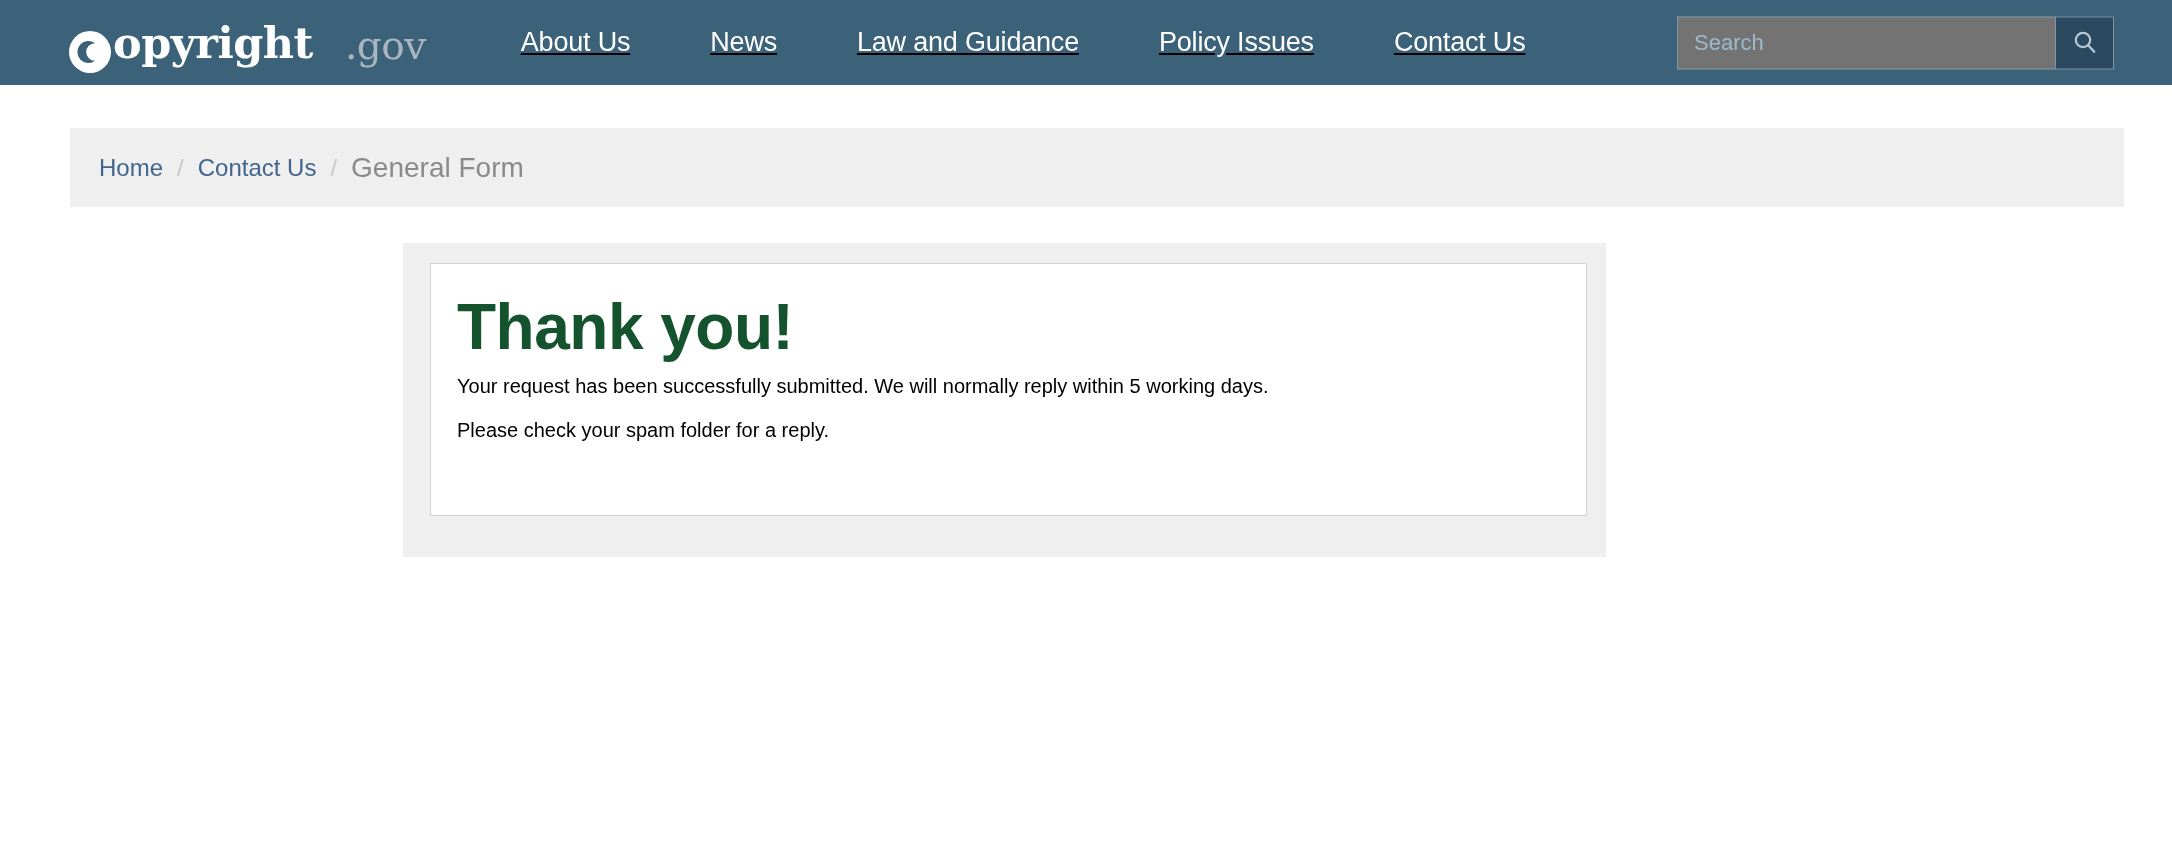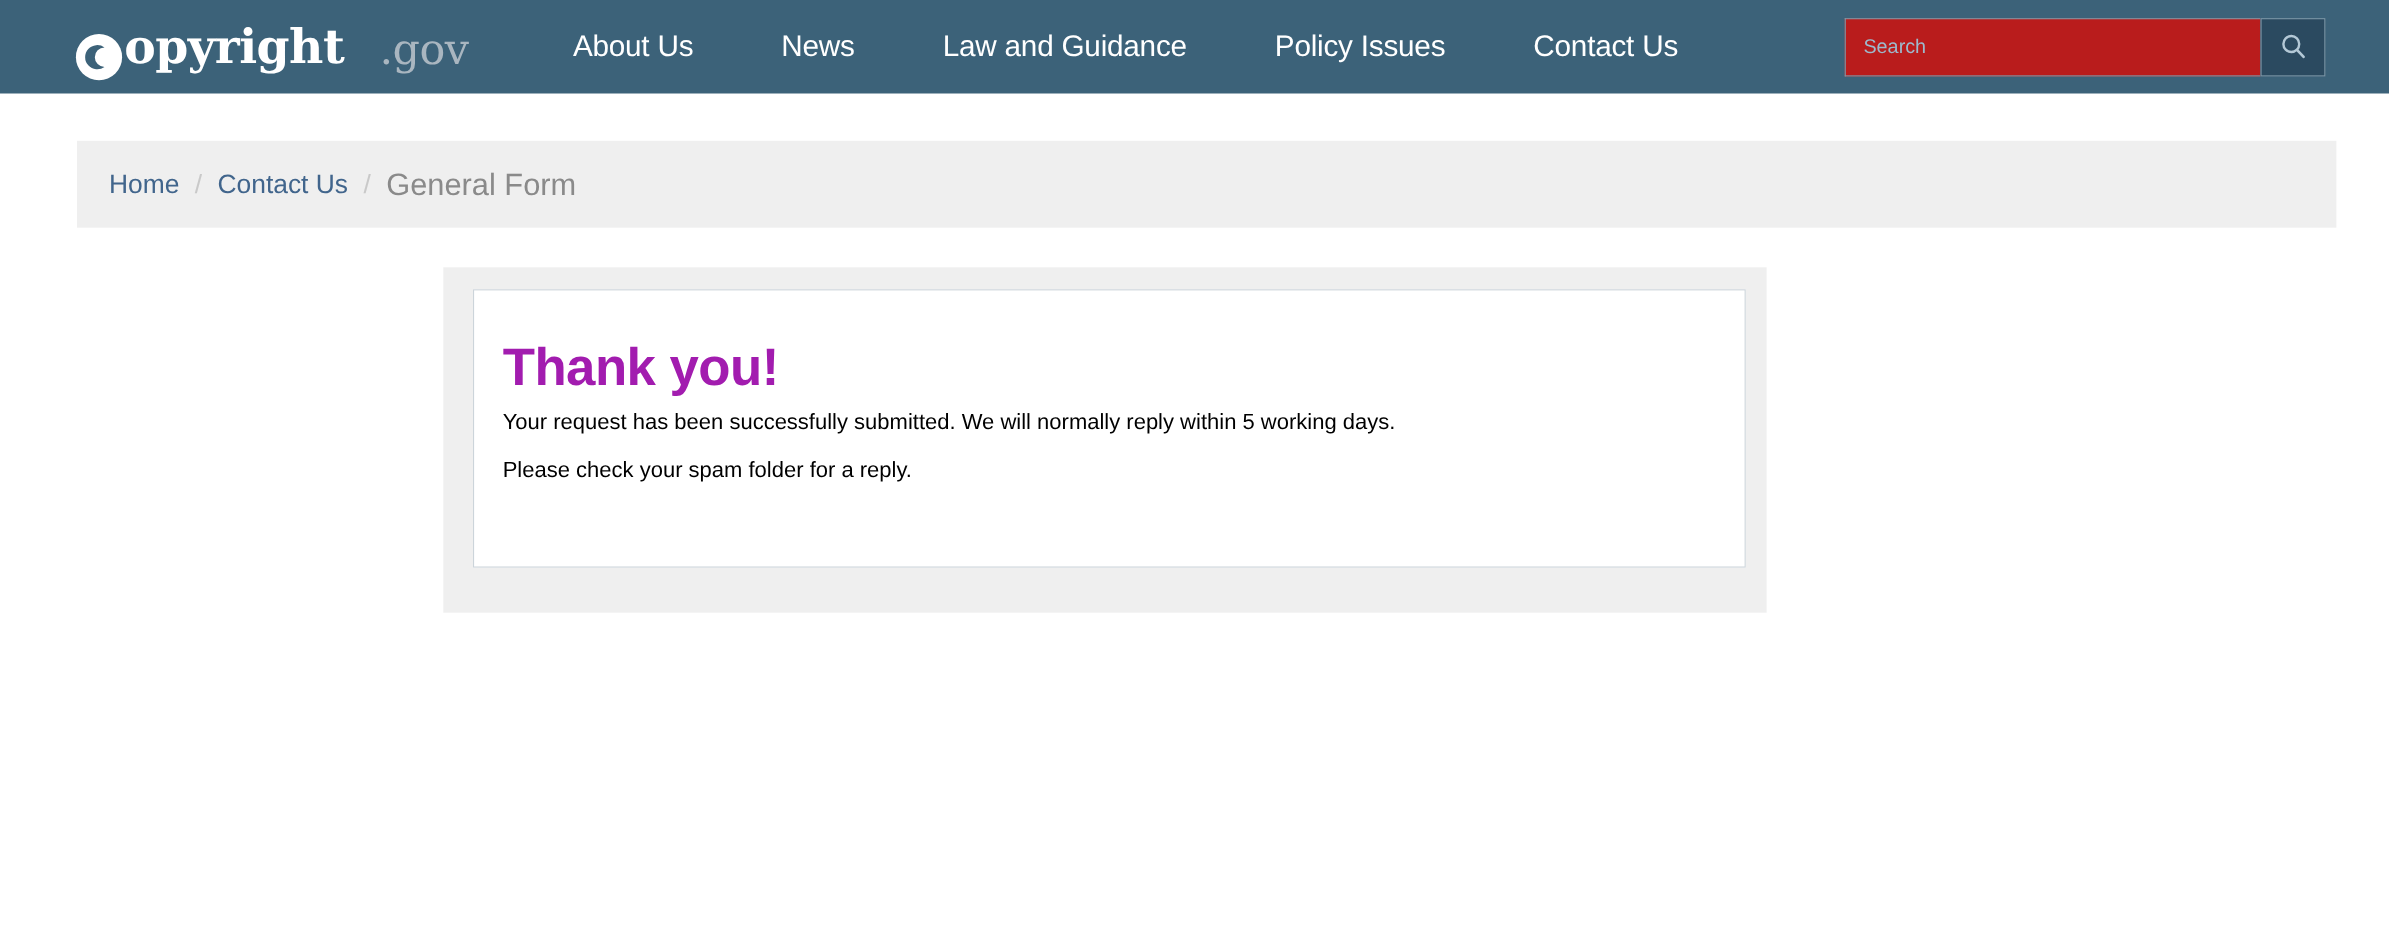--- a/index.html
+++ b/index.html
@@ -57,20 +57,21 @@
     font-size: 39px;
     color: #a9b6c0;
     letter-spacing: -0.5px;
     margin-left: 32px;
   }
 
   .main-nav {
     display: flex;
     align-items: center;
     margin-left: 55px;
+    text-decoration: underline;
   }
   .nav-link {
     color: #ffffff;
     font-size: 27px;
     text-decoration: none;
     padding: 0 40px;
     white-space: nowrap;
     letter-spacing: -0.2px;
   }
 
@@ -80,26 +81,26 @@
     top: 50%;
     transform: translateY(-50%);
     display: flex;
     align-items: stretch;
     height: 53px;
   }
   .search-input {
     width: 378px;
     height: 53px;
     box-sizing: border-box;
-    background: #b91c1c;
+    background: #737373;
     border: 1px solid #7d98a9;
     border-right: none;
     color: #cfe0ea;
     font-family: "Liberation Sans", sans-serif;
-    font-size: 18px;
+    font-size: 22px;
     padding: 0 16px;
     outline: none;
   }
   .search-input::placeholder {
     color: #9dbacd;
     opacity: 1;
   }
   .search-button {
     width: 59px;
     height: 53px;
@@ -157,24 +158,24 @@
     left: 430px;
     top: 263px;
     width: 1157px;
     height: 253px;
     background: #ffffff;
     border: 1px solid #ccd4da;
     box-sizing: border-box;
     padding: 28px 26px 0 26px;
   }
   .thanks-heading {
-    margin: 16px 0 8px 0;
-    font-size: 48px;
+    margin: 0 0 8px 0;
+    font-size: 64px;
     font-weight: bold;
-    color: #a21caf;
+    color: #14532d;
     letter-spacing: -0.5px;
     line-height: 1.12;
   }
   .thanks-body {
     margin: 0;
     font-size: 20px;
     color: #000000;
     line-height: 1.42;
     max-width: 1085px;
   }

